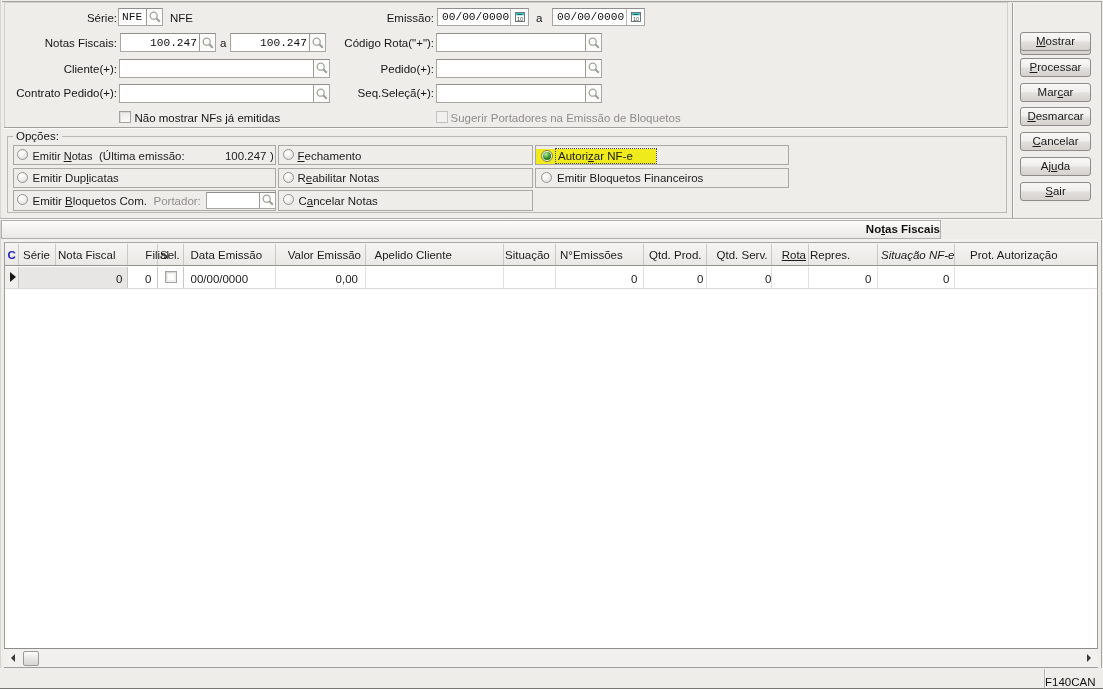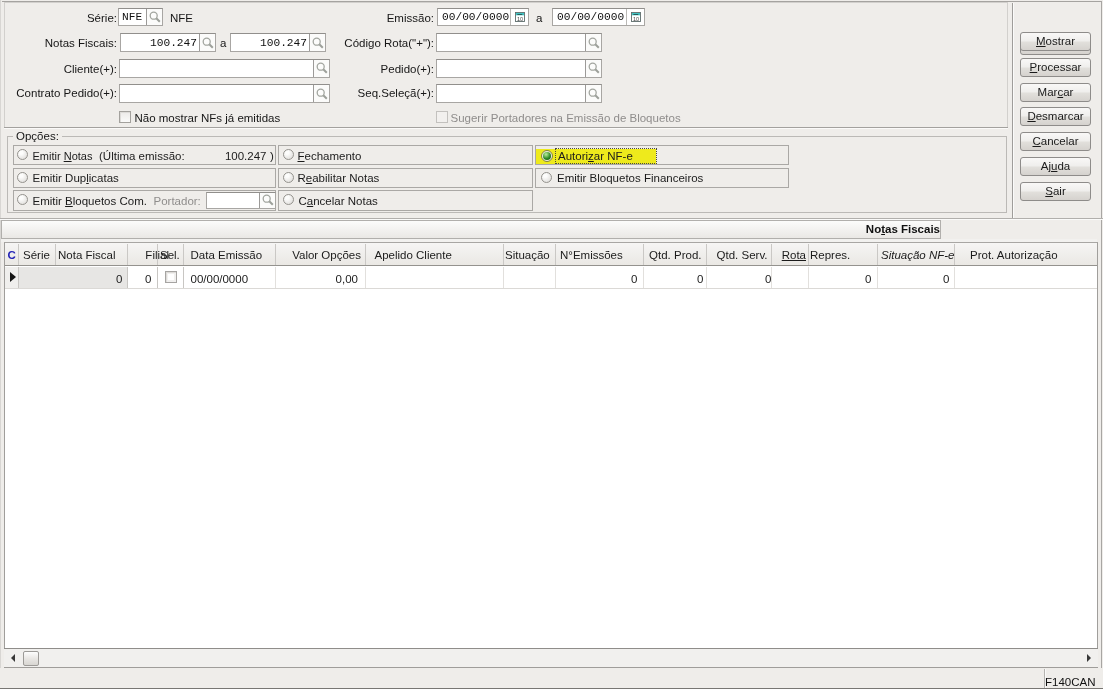--- a/index.html
+++ b/index.html
@@ -245,21 +245,21 @@
 <div class="hsep" style="left:808px;top:243.5px;height:21px;"></div>
 <div class="hsep" style="left:876.5px;top:243.5px;height:21px;"></div>
 <div class="hsep" style="left:953.6px;top:243.5px;height:21px;"></div>
 
 <div class="hl" style="left:7.5px;top:248px;color:#2222b6;font-weight:bold;">C</div>
 <div class="hl" style="left:23px;top:248px;">Série</div>
 <div class="hl" style="left:58px;top:248px;">Nota Fiscal</div>
 <div class="hl" style="left:119px;top:248px;width:50px;text-align:right;">Filial</div>
 <div class="hl" style="left:160px;top:248px;">Sel.</div>
 <div class="hl" style="left:190.5px;top:248px;">Data Emissão</div>
-<div class="hl" style="left:281px;top:248px;width:80px;text-align:right;">Valor Opções</div>
+<div class="hl" style="left:281px;top:248px;width:80px;text-align:right;">Valor Emissão</div>
 <div class="hl" style="left:374.5px;top:248px;">Apelido Cliente</div>
 <div class="hl" style="left:505px;top:248px;">Situação</div>
 <div class="hl" style="left:560px;top:248px;width:80px;">N°Emissões</div>
 <div class="hl" style="left:631.5px;top:248px;width:70px;text-align:right;">Qtd. Prod.</div>
 <div class="hl" style="left:697.5px;top:248px;width:70px;text-align:right;">Qtd. Serv.</div>
 <div class="hl" style="left:756px;top:248px;width:50px;text-align:right;text-decoration:underline;">Rota</div>
 <div class="hl" style="left:810px;top:248px;">Repres.</div>
 <div class="hl" style="left:881px;top:248px;font-style:italic;">Situação NF-e</div>
 <div class="hl" style="left:958px;top:248px;margin-left:12px;">Prot. Autorização</div>
 

